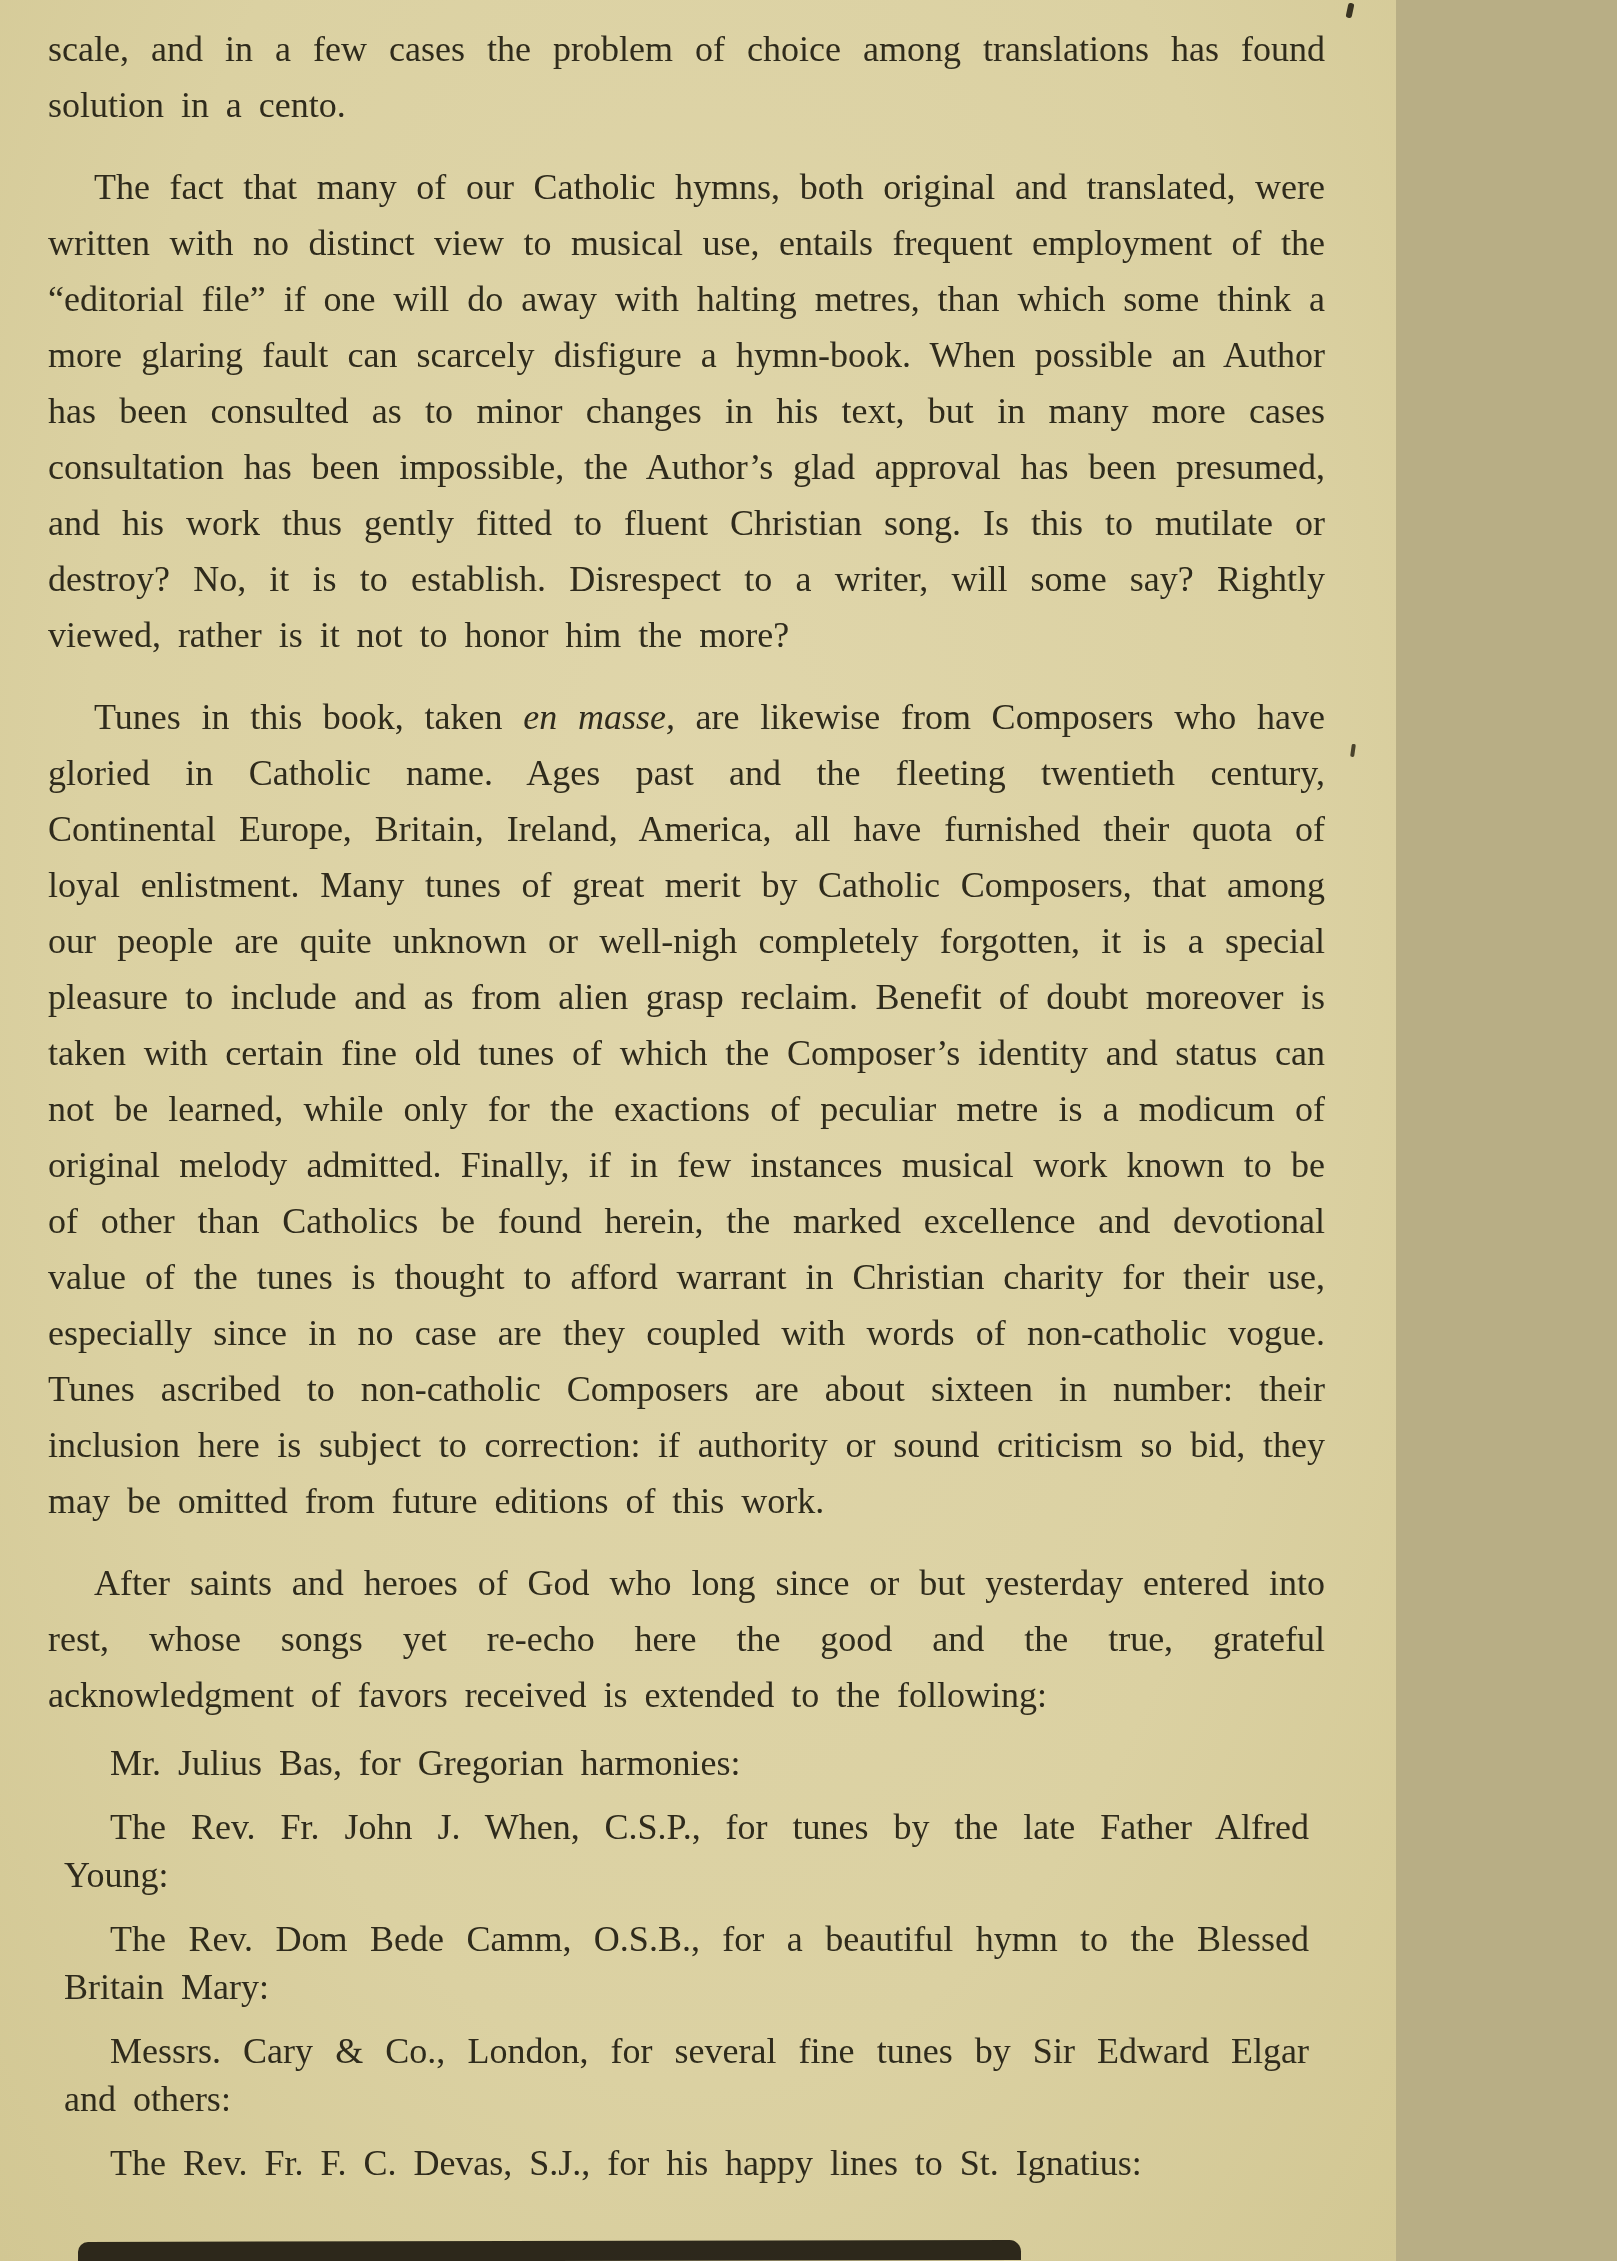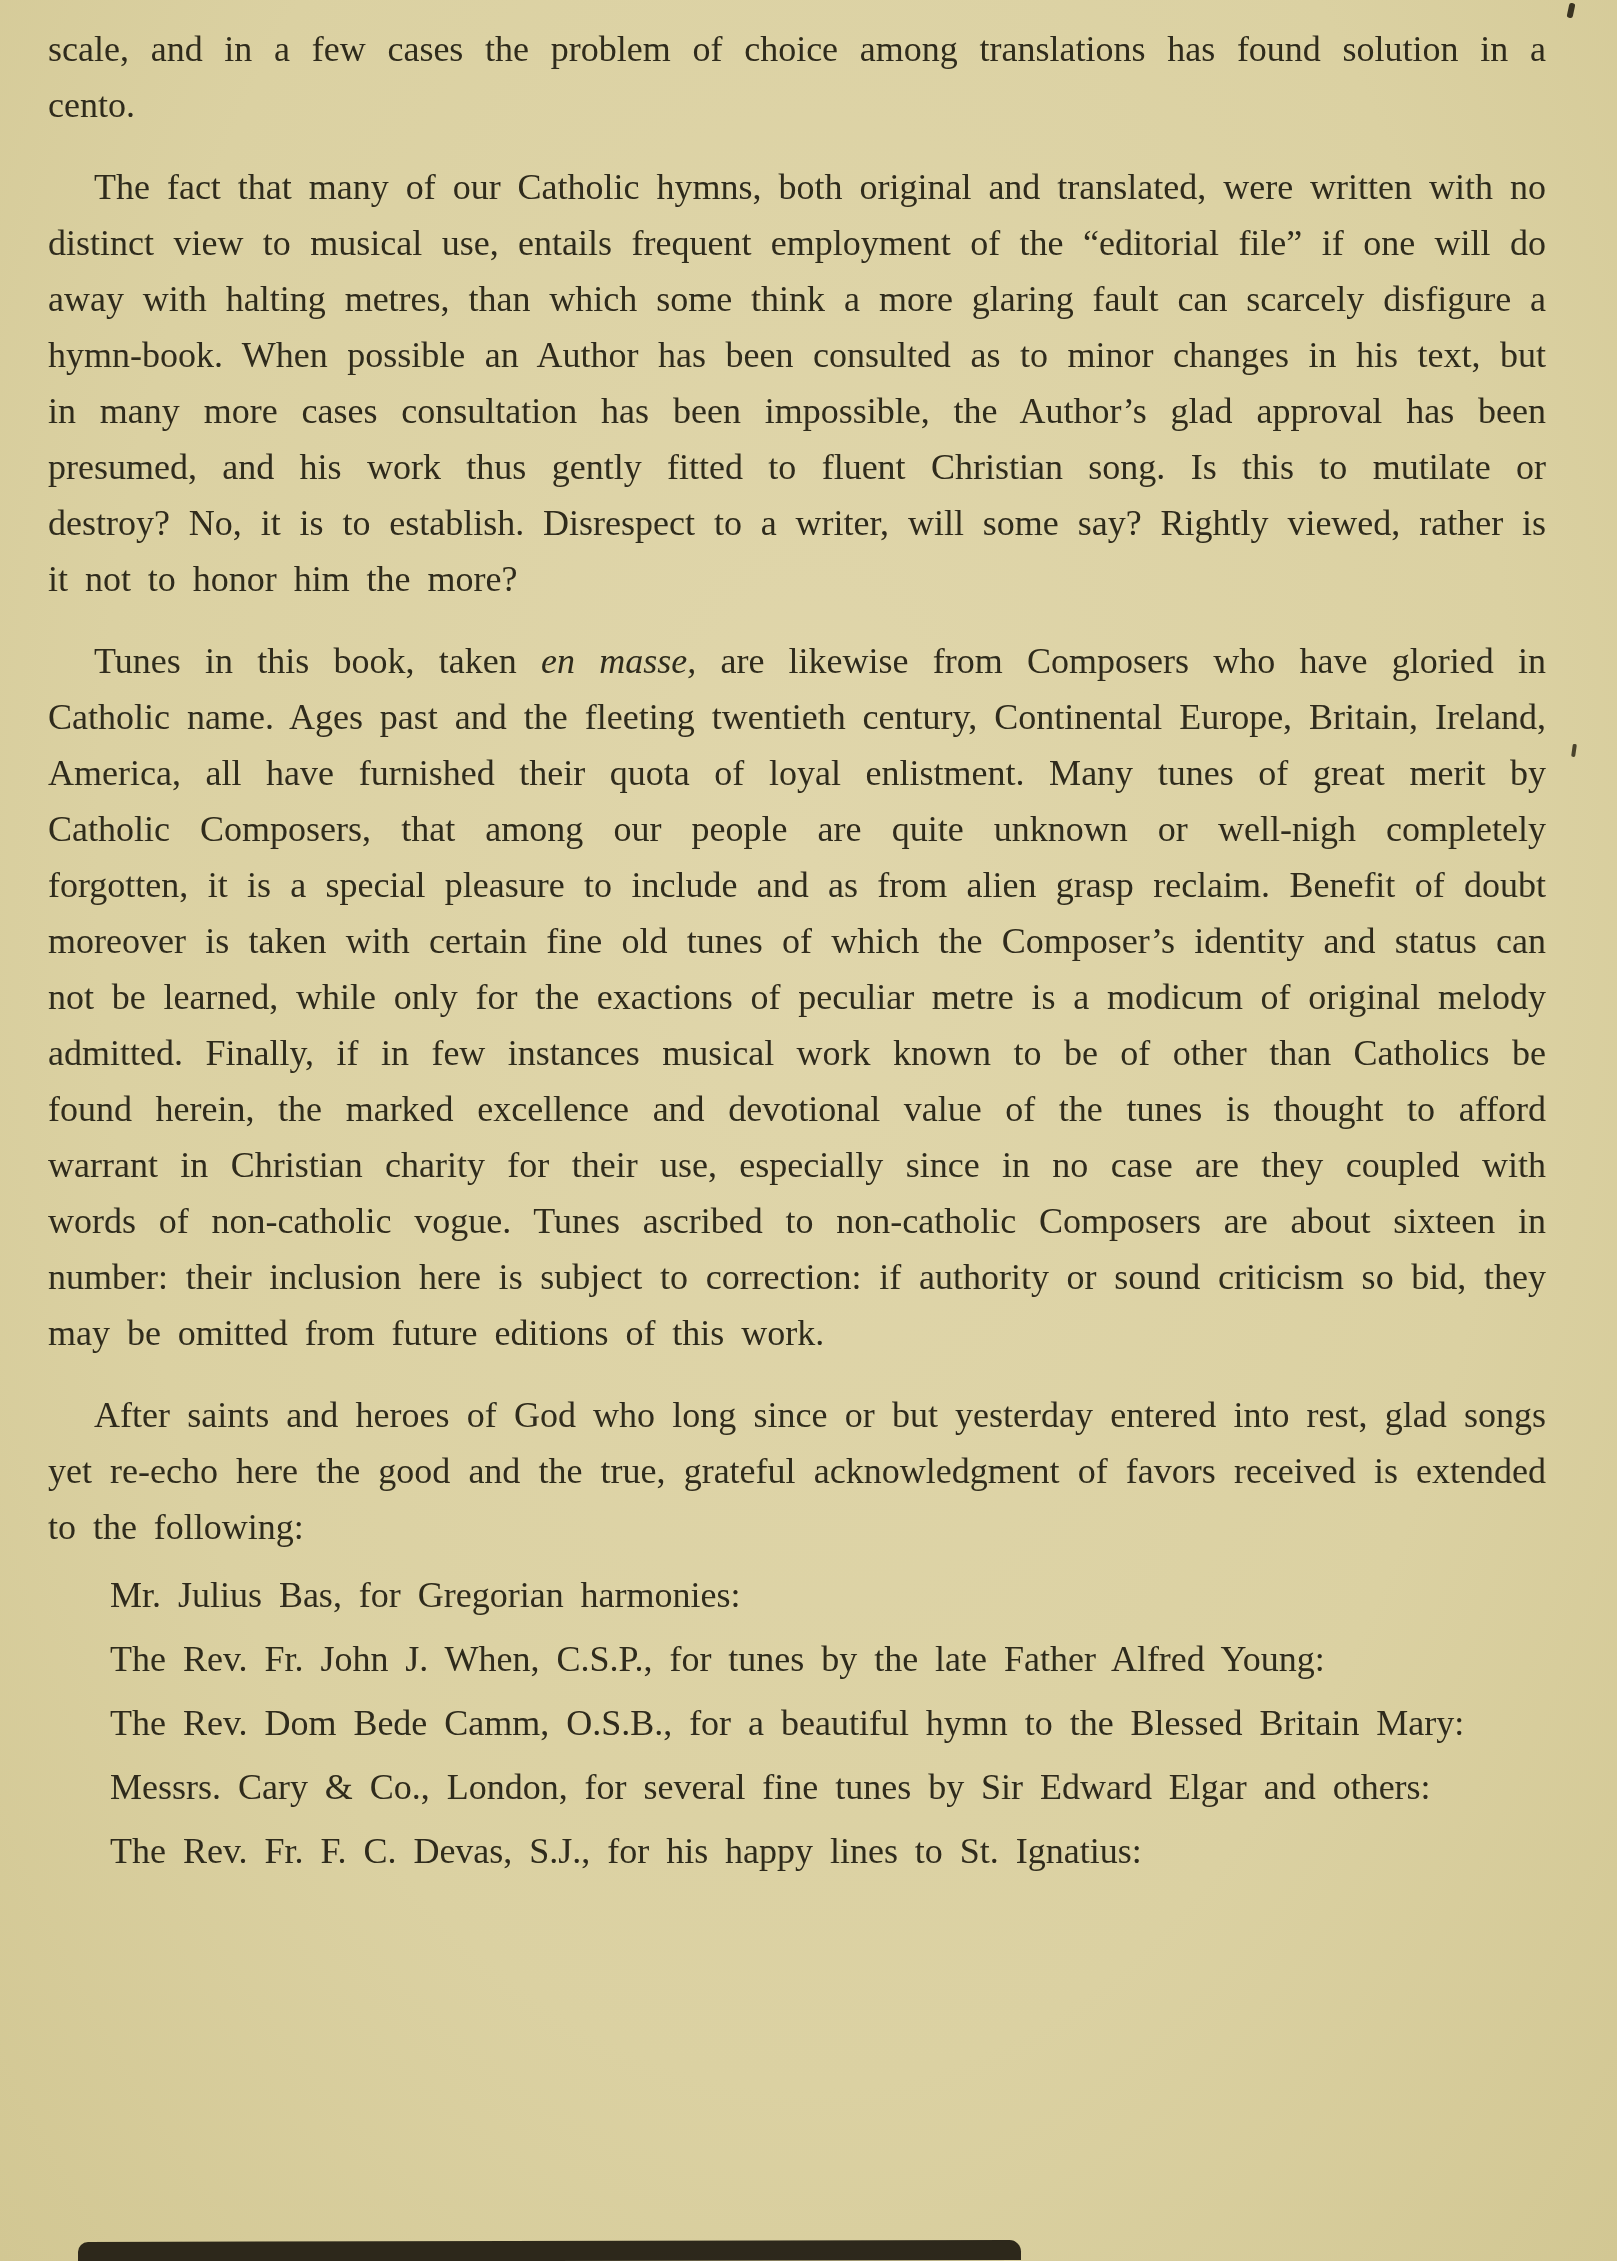--- a/index.html
+++ b/index.html
@@ -2,21 +2,21 @@
 <html style="font-size:13px"><head>
 <meta charset="utf-8">
 <style>
   html, body {
     margin: 0;
     padding: 0;
     background: #b8ae85;
   }
   .page {
     position: relative;
-    width: 1617px;
+    width: 1396px;
     height: 2261px;
     box-sizing: border-box;
     background: radial-gradient(ellipse at 50% 38%, #e0d6ab 0%, #dbd1a2 62%, #d2c793 100%);
     padding: 21.4px 71px 0 48px;
     overflow: hidden;
     font-family: "Liberation Serif", "DejaVu Serif", serif;
     font-size: 36px;
     line-height: 56px;
     color: #2f2b1c;
     text-align: justify;
@@ -81,21 +81,21 @@
 <body>
 
 <div class="page">
 
   <p class="body-para noindent">scale, and in a few cases the problem of choice among translations has found solution in a cento.</p>
 
   <p class="body-para indent">The fact that many of our Catholic hymns, both original and translated, were written with no distinct view to musical use, entails frequent employment of the “editorial file” if one will do away with halting metres, than which some think a more glaring fault can scarcely disfigure a hymn-book. When possible an Author has been consulted as to minor changes in his text, but in many more cases consultation has been impossible, the Author’s glad approval has been presumed, and his work thus gently fitted to fluent Christian song. Is this to mutilate or destroy? No, it is to establish. Disrespect to a writer, will some say? Rightly viewed, rather is it not to honor him the more?</p>
 
   <p class="body-para indent"><span>Tunes in this book, taken </span><em>en masse,</em><span> are likewise from Composers who have gloried in Catholic name. Ages past and the fleeting twentieth century, Continental Europe, Britain, Ireland, America, all have furnished their quota of loyal enlistment. Many tunes of great merit by Catholic Composers, that among our people are quite unknown or well-nigh completely forgotten, it is a special pleasure to include and as from alien grasp reclaim. Benefit of doubt moreover is taken with certain fine old tunes of which the Composer’s identity and status can not be learned, while only for the exactions of peculiar metre is a modicum of original melody admitted. Finally, if in few instances musical work known to be of other than Catholics be found herein, the marked excellence and devotional value of the tunes is thought to afford warrant in Christian charity for their use, especially since in no case are they coupled with words of non-catholic vogue. Tunes ascribed to non-catholic Composers are about sixteen in number: their inclusion here is subject to correction: if authority or sound criticism so bid, they may be omitted from future editions of this work.</span></p>
 
-  <p class="body-para indent">After saints and heroes of God who long since or but yesterday entered into rest, glad songs yet re-echo here the good and the true, grateful acknowledgment of favors received is extended to the following:</p>
+  <p class="body-para indent">After saints and heroes of God who long since or but yesterday entered into rest, whose songs yet re-echo here the good and the true, grateful acknowledgment of favors received is extended to the following:</p>
 
   <div class="ack">
     <p>Mr. Julius Bas, for Gregorian harmonies:</p>
     <p>The Rev. Fr. John J. When, C.S.P., for tunes by the late Father Alfred Young:</p>
     <p>The Rev. Dom Bede Camm, O.S.B., for a beautiful hymn to the Blessed Britain Mary:</p>
     <p>Messrs. Cary &amp; Co., London, for several fine tunes by Sir Edward Elgar and others:</p>
     <p>The Rev. Fr. F. C. Devas, S.J., for his happy lines to St. Ignatius:</p>
   </div>
 
   <div class="mark-top-right"></div>

